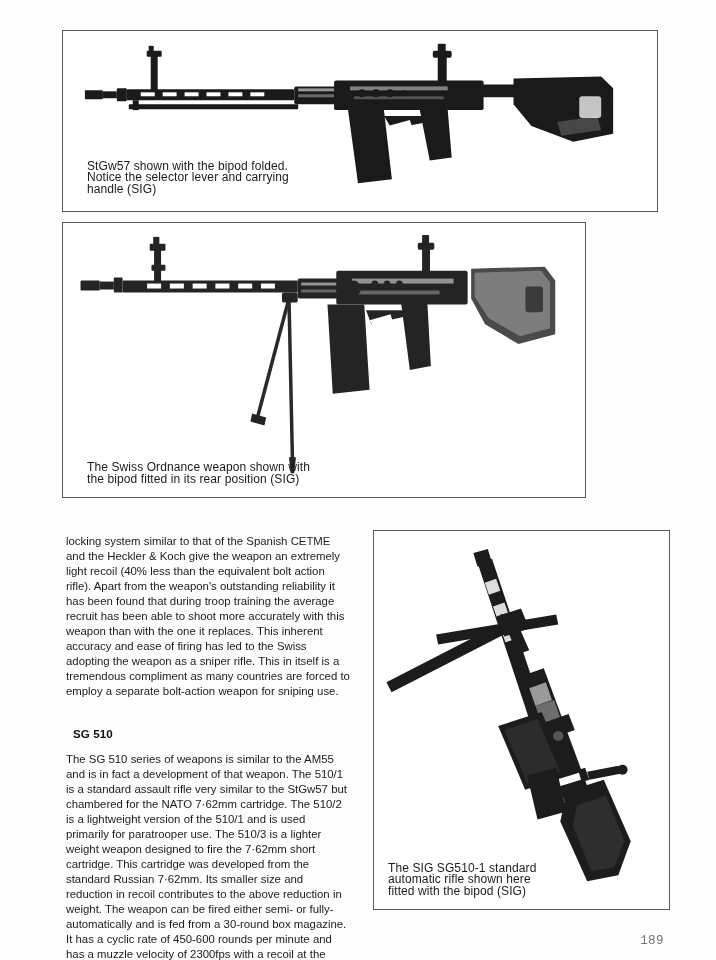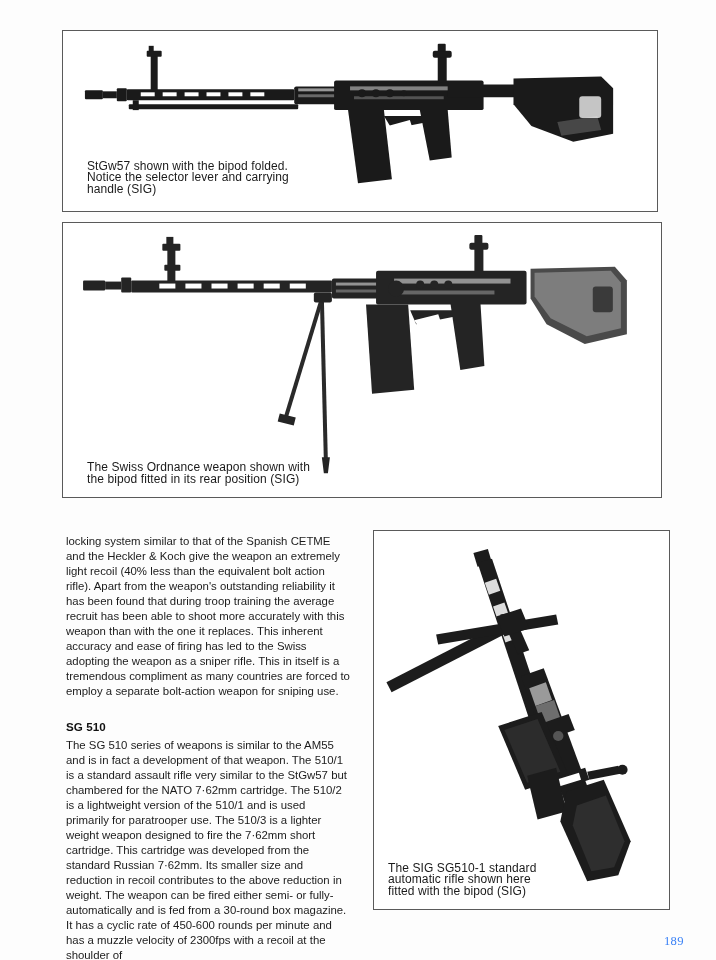--- a/index.html
+++ b/index.html
@@ -26,21 +26,21 @@
 
   
   .plate {
     position: absolute;
     background: #ffffff;
     border: 1px solid #5a5a5a;
     box-sizing: border-box;
     overflow: hidden;
   }
   .plate-1 { left: 62px;  top: 30px;  width: 596px; height: 182px; }
-  .plate-2 { left: 62px;  top: 222px; width: 600px; height: 276px; }
+  .plate-2 { left: 62px;  top: 222px; width: 524px; height: 276px; }
   .plate-3 { left: 373px; top: 530px; width: 297px; height: 380px; }
 
   .photo-canvas {
     position: absolute;
     inset: 0;
     width: 100%;
     height: 100%;
     display: block;
   }
 
@@ -75,33 +75,33 @@
     margin: 4px;
     letter-spacing: -0.02px;
     word-spacing: 0.1px;
   }
   .sec-head {
     font-family: "Liberation Sans", sans-serif;
     font-size: 11.6px;
     line-height: 15.05px;
     font-weight: bold;
     color: #111111;
-    margin: 4px;
+    margin: 11px;
     padding-top: 15px;
     letter-spacing: 0.1px;
   }
 
   
   .page-number {
     position: absolute;
-    right: 32px;
+    right: 52px;
     top: 934px;
-    font-family: Liberation Serif, serif;
+    font-family: Liberation Mono, monospace;
     font-size: 12.6px;
-    color: #3b82f6;
+    color: #737373;
     letter-spacing: 0.4px;
   }
 </style>
 </head>
 <body>
 
 <div class="page">
 
   <div class="plate plate-1">
     <svg class="photo-canvas" viewBox="0 0 596 182" preserveAspectRatio="none">

